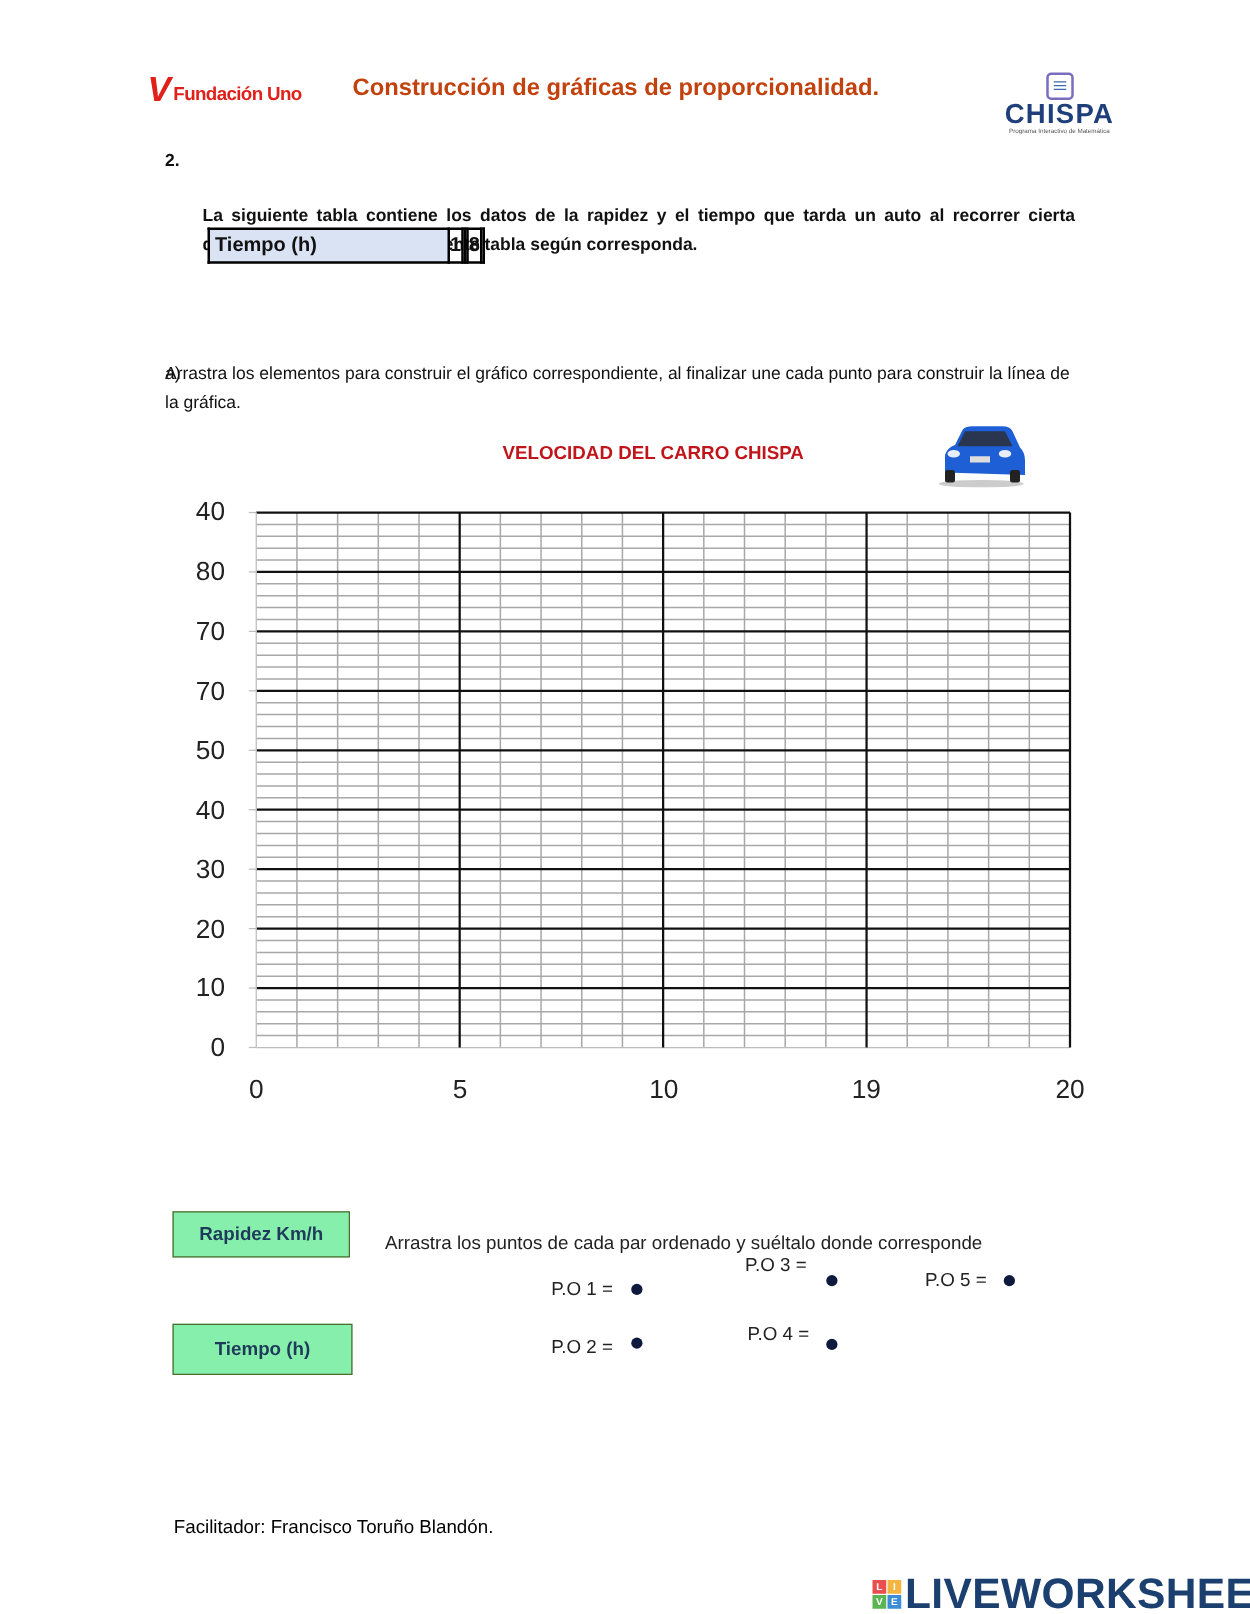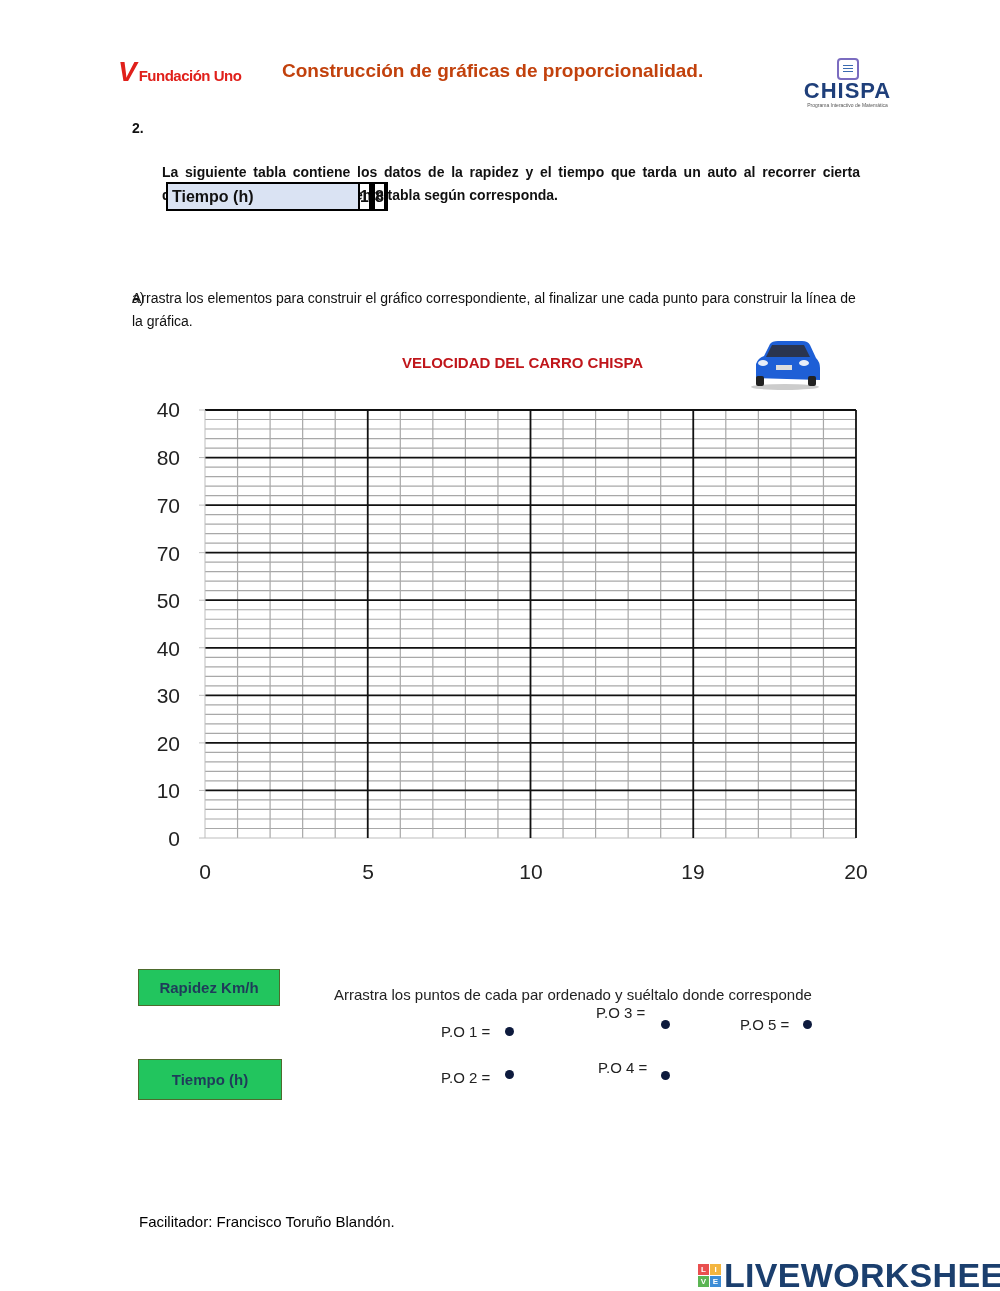--- a/index.html
+++ b/index.html
@@ -24,23 +24,23 @@
   table.data tr.r2 td { height:25px; }
   table.data td.hd { background:#dae3f3; text-align:left; padding-left:4px; width:186px; }
   .qa { left:132px; top:287px; width:728px; font-size:14px; line-height:23px; }
   .qa .num { position:absolute; left:0; top:0; }
   .qa .txt { }
   .ctitle { left:402px; top:354px; color:#c0161b; font-weight:bold; font-size:15px; }
   .car { left:746px; top:338px; width:78px; height:52px; }
   .chart { left:0; top:0; width:1000px; height:900px; }
   .ylab { font-size:21px; color:#222; width:40px; text-align:right; left:140px; }
   .xlab { font-size:21px; color:#222; width:40px; text-align:center; top:860px; }
-  .btn { background:#22c55e; border:1.5px solid #4d6b2d; color:#1f3b5a; font-weight:bold; font-size:15px;
+  .btn { background:#86efac; border:1.5px solid #4d6b2d; color:#1f3b5a; font-weight:bold; font-size:15px;
          display:flex; align-items:center; justify-content:center; box-sizing:border-box; cursor:pointer; }
-  .instr { left:334px; top:986px; font-size:15px; color:#222; }
+  .instr { left:308px; top:986px; font-size:15px; color:#222; }
   .po { font-size:15px; color:#222; display:flex; align-items:center; }
   .dot { width:9px; height:9px; border-radius:50%; background:#0d1a3d; display:inline-block; cursor:grab; position:absolute; }
   .facil { left:139px; top:1213px; font-size:15px; color:#000000; }
   .lw { left:698px; top:1256px; display:flex; align-items:center; }
   .lw .blk { display:grid; grid-template-columns:11px 11px; grid-gap:1px; margin-right:3px; }
   .lw .blk span { width:11px; height:11px; font-size:8px; color:#fff; font-weight:bold; text-align:center; line-height:11px; }
   .lw .word { font-size:34px; font-weight:bold; color:#1b3f6e; letter-spacing:0.3px; }
 </style>
 </head>
 <body>

